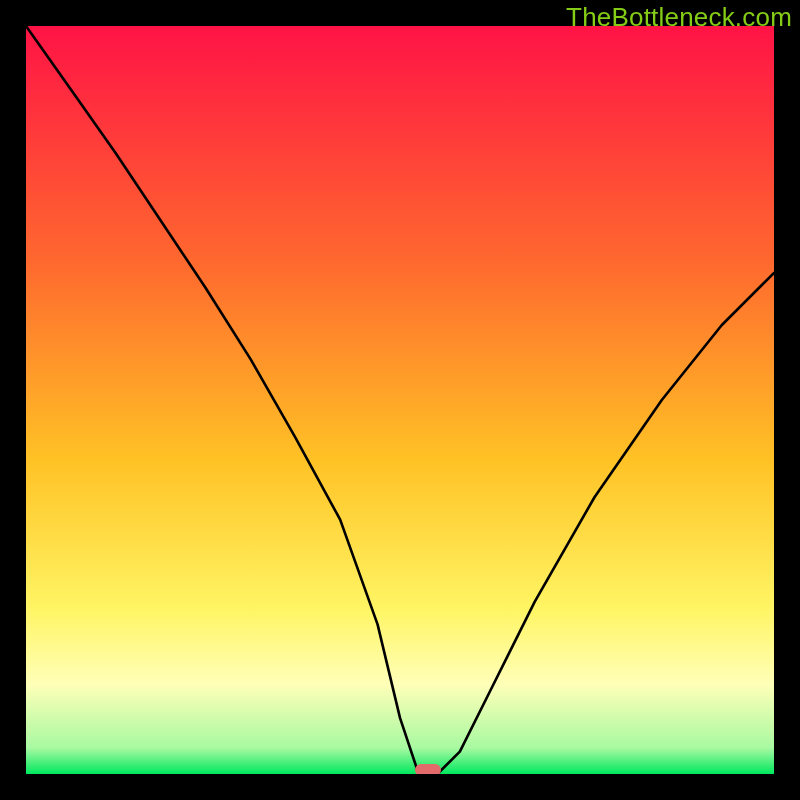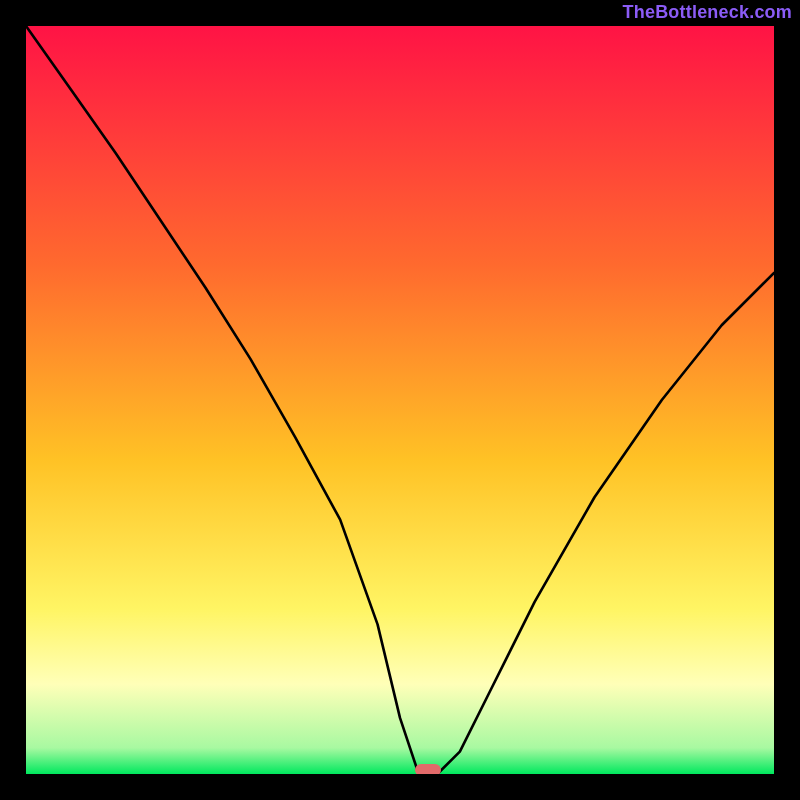--- a/index.html
+++ b/index.html
@@ -14,23 +14,23 @@
   .stage {
     position: relative;
     width: 800px;
     height: 800px;
     background: #000;
   }
   .watermark {
     position: absolute;
     top: 2px;
     right: 8px;
-    color: #8b5cf6;
-    font-size: 18px;
-    font-weight: 700;
+    color: #84cc16;
+    font-size: 26px;
+    font-weight: 400;
     letter-spacing: 0.2px;
     user-select: none;
     z-index: 3;
   }
   
   .plot {
     position: absolute;
     left: 26px;
     top: 26px;
     width: 748px;   

